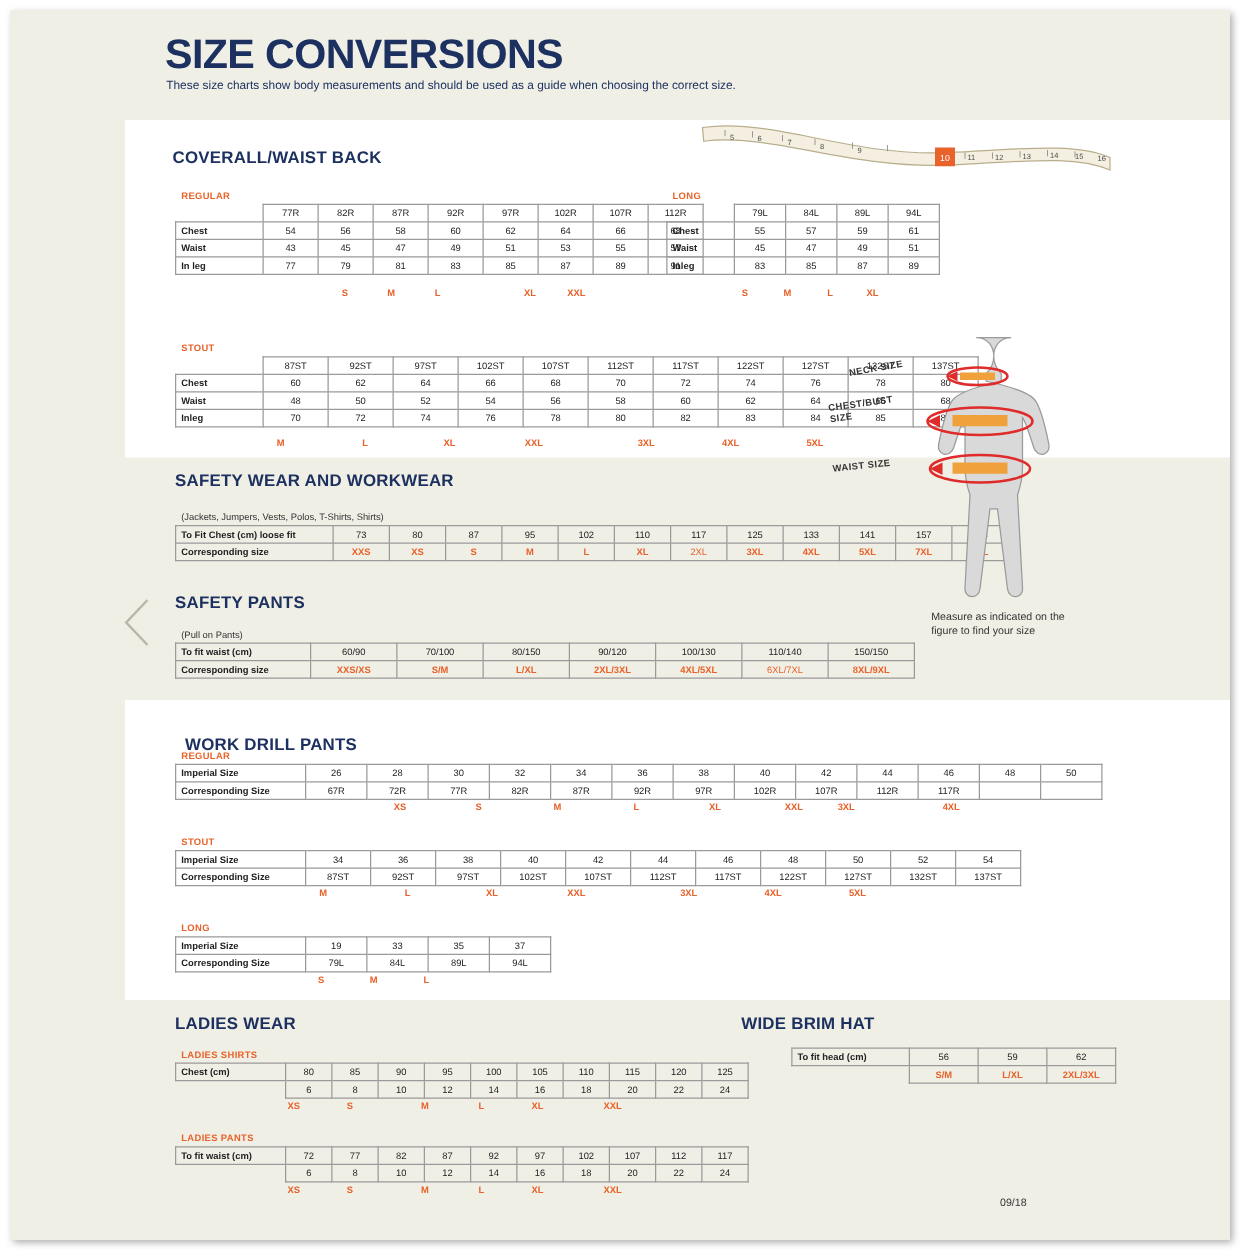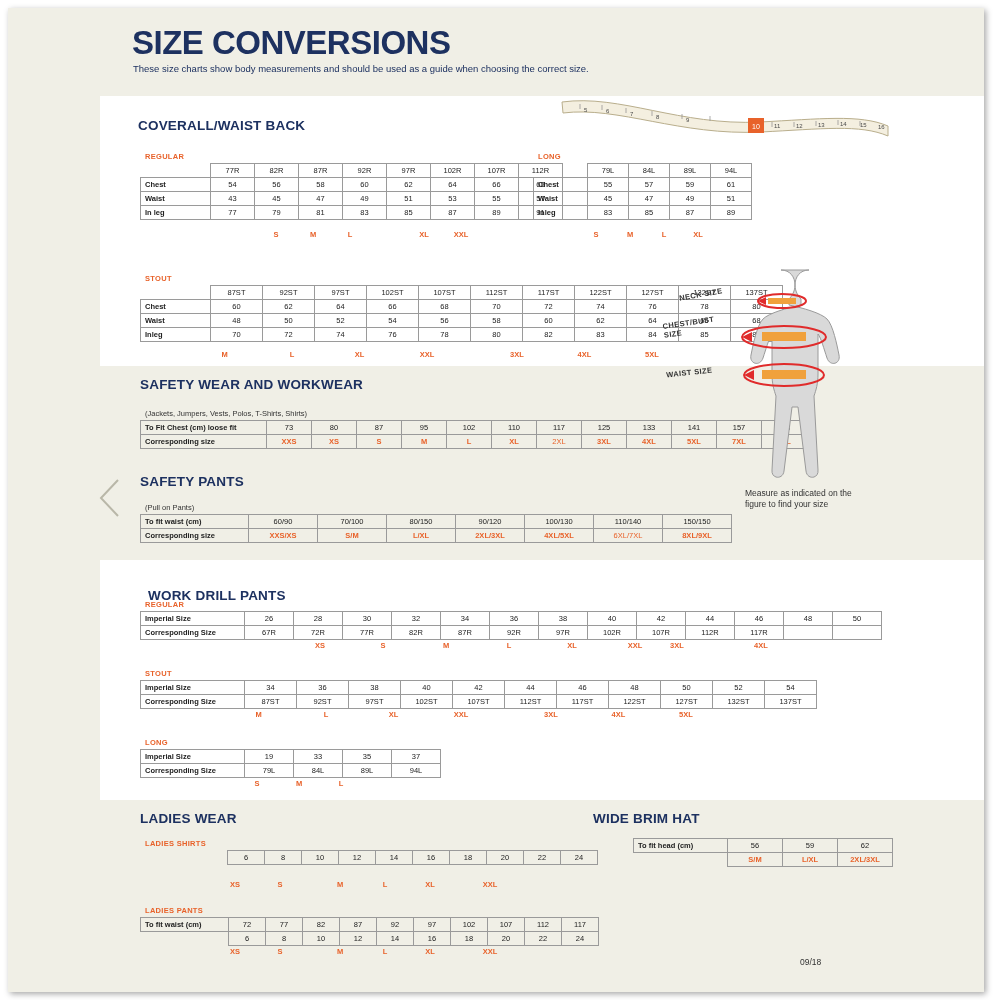--- a/index.html
+++ b/index.html
@@ -431,20 +431,33 @@
       <div style="left:96px;width:42px">S</div>
       <div style="left:138px;width:42px">M</div>
       <div style="left:180px;width:42px">L</div>
     </div>
 
   <div class="sec" style="left:140px;top:811px;">LADIES WEAR</div>
   <div class="sublabel" style="left:145px;top:839px;">LADIES SHIRTS</div>
   <table class="grid" id="t-ladies-shirts" style="left:140px;top:850px;">
       <tbody>
         <tr>
+          <td class="rh" style="width:80px">Chest (cm)</td>
+          <td style="width:30px">80</td>
+          <td style="width:30px">85</td>
+          <td style="width:30px">90</td>
+          <td style="width:30px">95</td>
+          <td style="width:30px">100</td>
+          <td style="width:30px">105</td>
+          <td style="width:30px">110</td>
+          <td style="width:30px">115</td>
+          <td style="width:30px">120</td>
+          <td style="width:30px">125</td>
+        </tr>
+        <tr>
           <td class="rh" style="width: 80px; border: none;"></td>
           <td style="width:30px">6</td>
           <td style="width:30px">8</td>
           <td style="width:30px">10</td>
           <td style="width:30px">12</td>
           <td style="width:30px">14</td>
           <td style="width:30px">16</td>
           <td style="width:30px">18</td>
           <td style="width:30px">20</td>
           <td style="width:30px">22</td>

